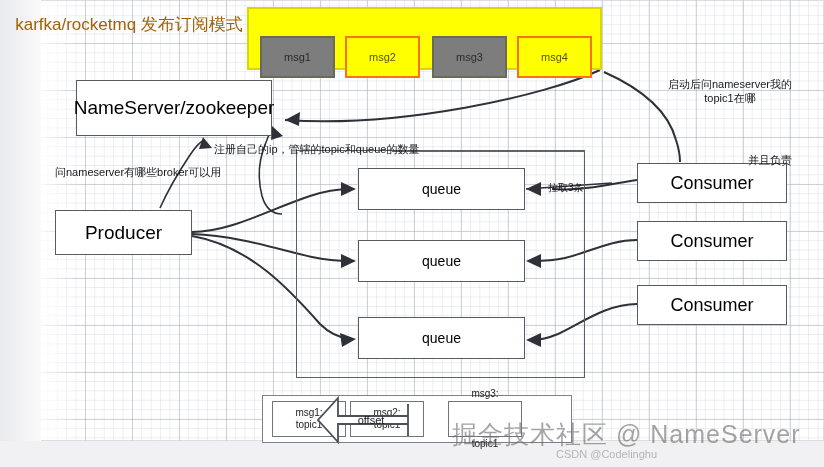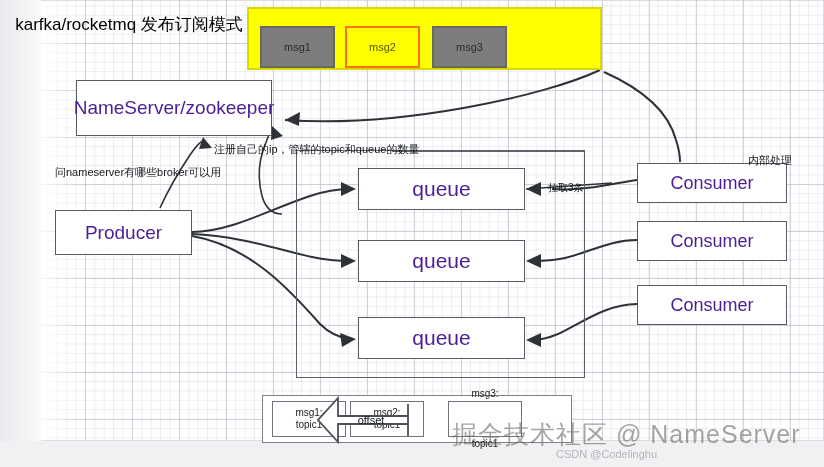--- a/index.html
+++ b/index.html
@@ -40,50 +40,50 @@
   }
   #paperedge{
     position:absolute;left:40px;top:0;width:784px;height:441px;
     box-shadow:0 0 0 1px rgba(200,200,206,.6) inset;
     pointer-events:none;
   }
 
   .box{
     position:absolute;background:#fff;border:1.6px solid #555a63;
     display:flex;align-items:center;justify-content:center;text-align:right;
-    color:#4c1d95;box-sizing:border-box;
+    color:#000000;box-sizing:border-box;
   }
   .lbl{position:absolute;color:#16181c;text-align:center;line-height:1.25;white-space:pre-line;}
 
   #title{
     position:absolute;left:4px;top:12px;width:250px;
-    font-size:17px;line-height:1.5;color:#000000;text-align:center;
+    font-size:17px;line-height:1.5;color:#a16207;text-align:center;
   }
 
   
   #msgstrip{
     position:absolute;left:247px;top:7px;width:355px;height:63px;
     background:#ffff00;border:2px solid #d8d800;box-sizing:border-box;
   }
   .msgbox{
-    position:absolute;top:17px;width:75px;height:42px;
+    position:absolute;top:27px;width:75px;height:42px;
     display:flex;align-items:center;justify-content:center;
     font-size:11px;box-sizing:border-box;
   }
   .msgbox.gray{background:#7d7d7d;border:2px solid #6a6a58;color:#2b2b2b;}
   .msgbox.yellow{background:#ffff00;border:2px solid #f97316;color:#555500;}
 
   #nameserver{left:76px;top:80px;width:196px;height:56px;font-size:19px;line-height:1.18;}
   #producer{left:55px;top:210px;width:137px;height:45px;font-size:19px;}
 
   #brokerbox{
     position:absolute;left:296px;top:150px;width:289px;height:228px;
     border:1.6px solid #5a5f68;background:transparent;box-sizing:border-box;
   }
-  .queue{width:167px;height:42px;font-size:21px;left:358px;}
+  .queue{width:167px;height:42px;font-size:14px;left:358px;}
   #q1{top:168px;} #q2{top:240px;} #q3{top:317px;}
 
   .consumer{left:637px;width:150px;height:40px;font-size:18px;}
   #c1{top:163px;} #c2{top:221px;} #c3{top:285px;}
 
   
   #offsetpanel{
     position:absolute;left:262px;top:395px;width:310px;height:48px;
     border:1.6px solid #7c818a;background:#fff;box-sizing:border-box;
   }
@@ -159,37 +159,40 @@
     <path class="thin" d="M762,165 C776,166 784,172 784,180 C784,188 778,192 770,192"></path>
     <polygon points="760,163 774,164 766,173"></polygon>
   </svg>
 
   <div id="title">karfka/rocketmq 发布订阅模式</div>
 
   <div id="msgstrip">
     <div class="msgbox gray" style="left:11px">msg1</div>
     <div class="msgbox yellow" style="left:96px">msg2</div>
     <div class="msgbox gray" style="left:183px">msg3</div>
+    <div class="msgbox yellow" style="left:268px">msg4</div>
   </div>
 
   <div class="box" id="nameserver">NameServer/zookeeper</div>
   <div class="box" id="producer">Producer</div>
 
   <div id="brokerbox"></div>
   <div class="box queue" id="q1">queue</div>
   <div class="box queue" id="q2">queue</div>
   <div class="box queue" id="q3">queue</div>
 
   <div class="box consumer" id="c1">Consumer</div>
   <div class="box consumer" id="c2">Consumer</div>
   <div class="box consumer" id="c3">Consumer</div>
 
   <div class="lbl" style="left:214px;top:143px;width:320px;font-size:11px;text-align:left;">注册自己的ip，管辖的topic和queue的数量</div>
   <div class="lbl" style="left:55px;top:166px;width:245px;font-size:11px;text-align:left;">问nameserver有哪些broker可以用</div>
-  <div class="lbl" style="left:748px;top:154px;width:70px;font-size:11px;text-align:left;">内部处理</div>
+  <div class="lbl" style="left:640px;top:78px;width:180px;font-size:11px;">启动后问nameserver我的
+topic1在哪</div>
+  <div class="lbl" style="left:748px;top:154px;width:70px;font-size:11px;text-align:left;">并且负责</div>
   <div class="lbl" style="left:548px;top:182px;width:56px;font-size:10px;text-align:left;">拉取3条</div>
 
   <div id="offsetpanel"></div>
   <div class="obox" id="ob1">
     <span>msg1:</span>
     <span>topic1</span>
   </div>
   <div class="obox" id="ob2">
     <span>msg2:</span>
     <span>topic1</span>

